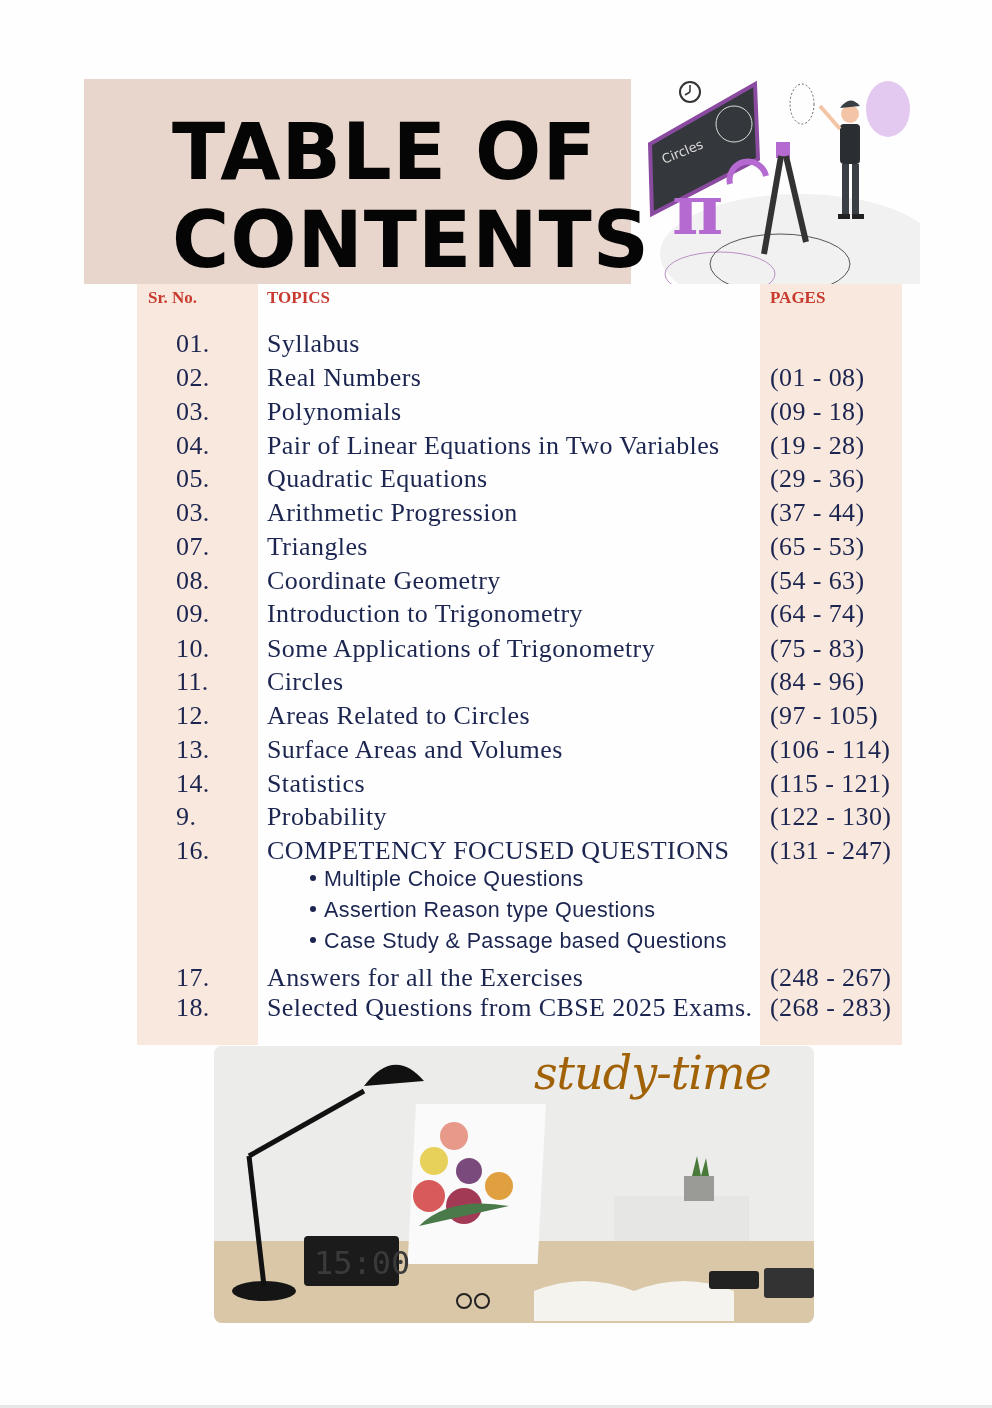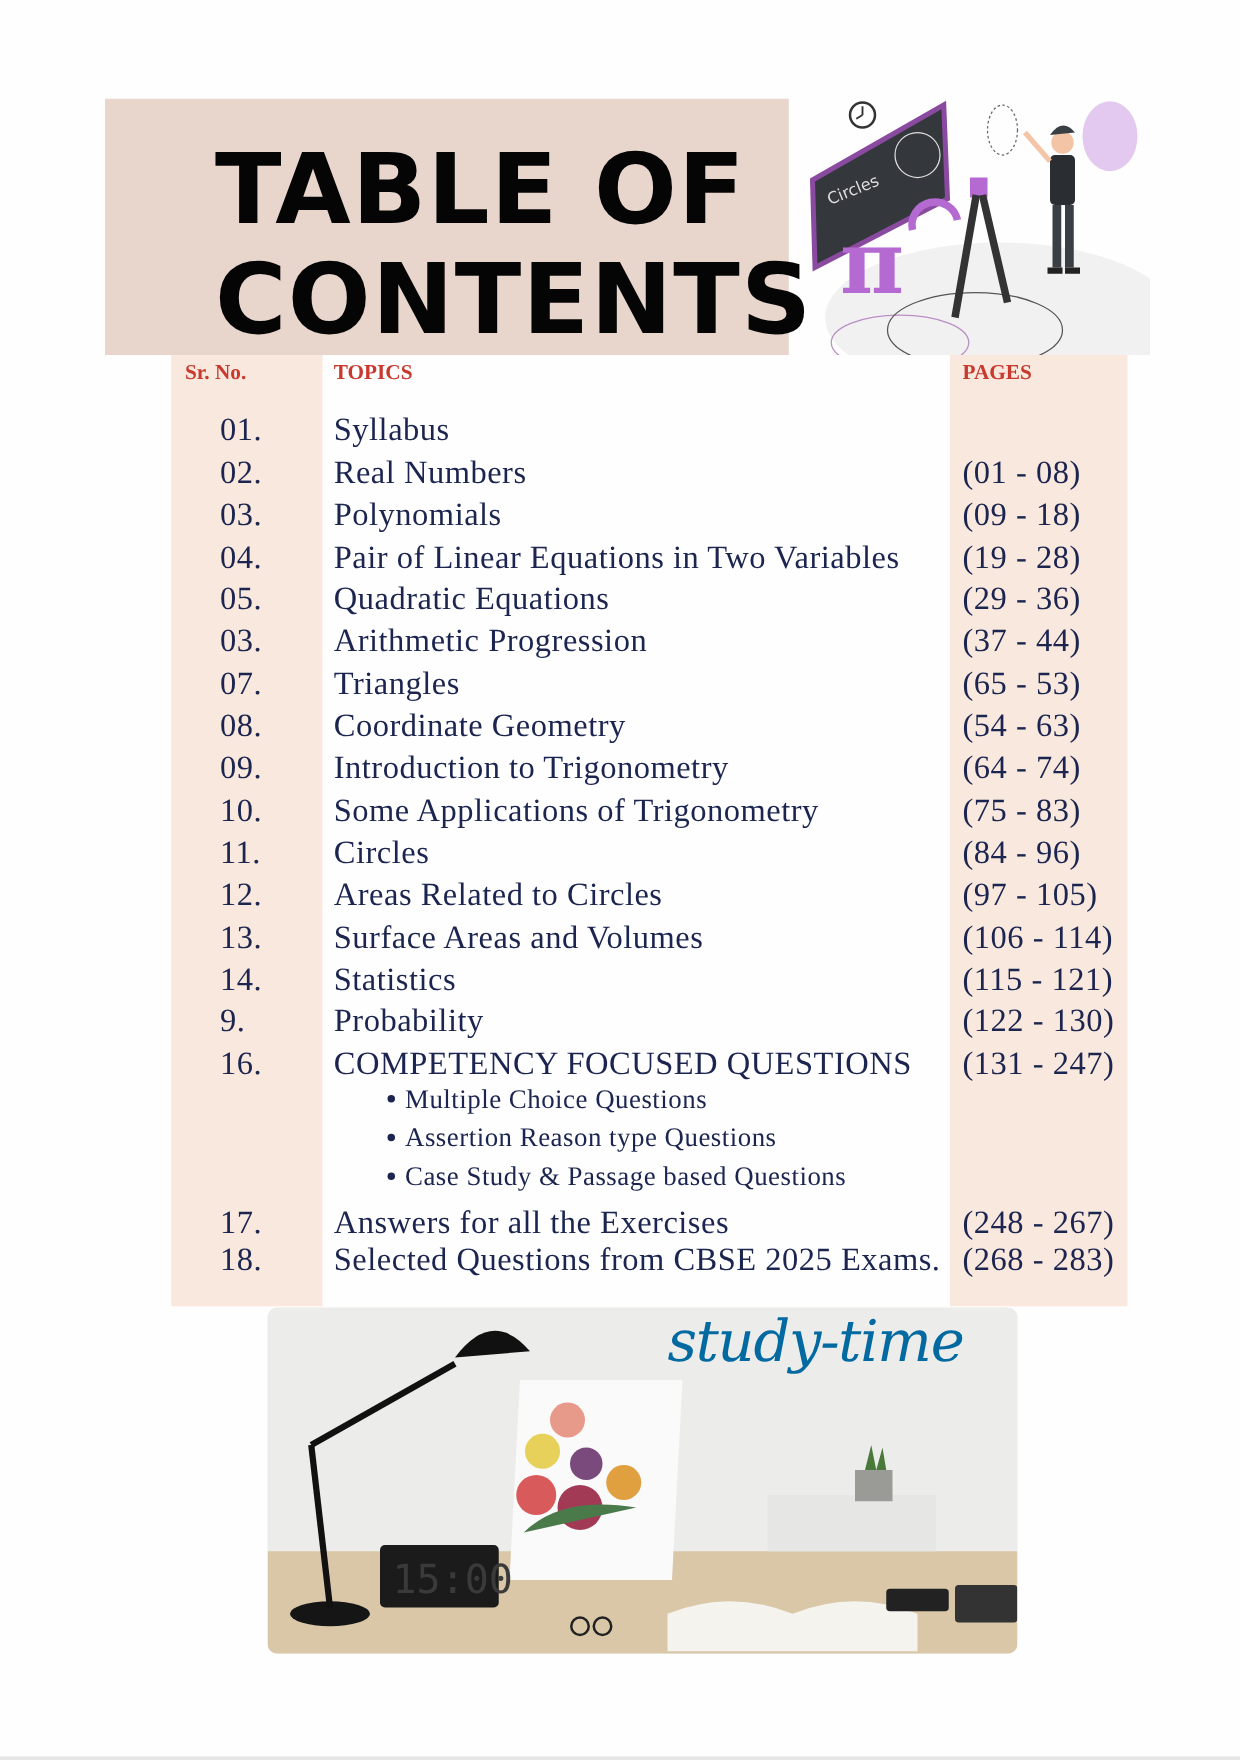--- a/index.html
+++ b/index.html
@@ -7,24 +7,24 @@
   .title-box { position:absolute; left:84px; top:79px; width:547px; height:205px; background:#e8d6cd; }
   .title-text { position:absolute; left:172px; top:108px; font-family:"DejaVu Sans", sans-serif; font-weight:bold; font-size:78px; line-height:88px; color:#050505; letter-spacing:1px; }
   .illustration { position:absolute; left:640px; top:64px; width:280px; height:220px; }
   .col-left { position:absolute; left:137px; top:284px; width:121px; height:761px; background:#f9e8dd; }
   .col-right { position:absolute; left:760px; top:284px; width:142px; height:761px; background:#f9e8dd; }
   .hdr { position:absolute; top:288px; font-family:"Liberation Serif", serif; font-weight:bold; font-size:17px; color:#c8392e; }
   .row { position:absolute; left:0; width:992px; height:34px; font-family:"Liberation Serif", serif; font-size:26px; color:#1b2550; letter-spacing:0.4px;text-align:right; }
   .row .sr { position:absolute; left:176px; }
   .row .topic { position:absolute; left:267px; white-space:nowrap; }
   .row .pages { position:absolute; left:770px; white-space:nowrap; }
-  .sub { position:absolute; left:310px; font-family:Liberation Serif, serif; font-size:21.5px; color:#1b2550; letter-spacing:0.4px; white-space:nowrap; }
+  .sub { position:absolute; left:310px; font-family:Liberation Sans, sans-serif; font-size:21.5px; color:#1b2550; letter-spacing:0.4px; white-space:nowrap; }
   .sub .bullet { display:inline-block; width:6px; height:6px; border-radius:50%; background:#1b2550; margin-right:8px; vertical-align:middle; position:relative; top:-2px; }
   .photo { position:absolute; left:214px; top:1046px; width:600px; height:277px; border-radius:8px; overflow:hidden; background:#ebebea; }
-  .study-time { position:absolute; left:320px; top:0px; font-family:"DejaVu Serif", serif; font-style:italic; font-size:46px; color:#0369a1; letter-spacing:-1px; }
+  .study-time { position:absolute; left:320px; top:0px; font-family:"DejaVu Serif", serif; font-style:italic; font-size:46px; color:#a16207; letter-spacing:-1px; }
   .bottom-line { position:absolute; left:0; top:1405px; width:992px; height:3px; background:#e6e6e6; }
 </style>
 </head>
 <body>
 
 <div class="title-box"></div>
 <div class="title-text">
   <div>TABLE OF</div>
   <div>CONTENTS</div>
 </div>

